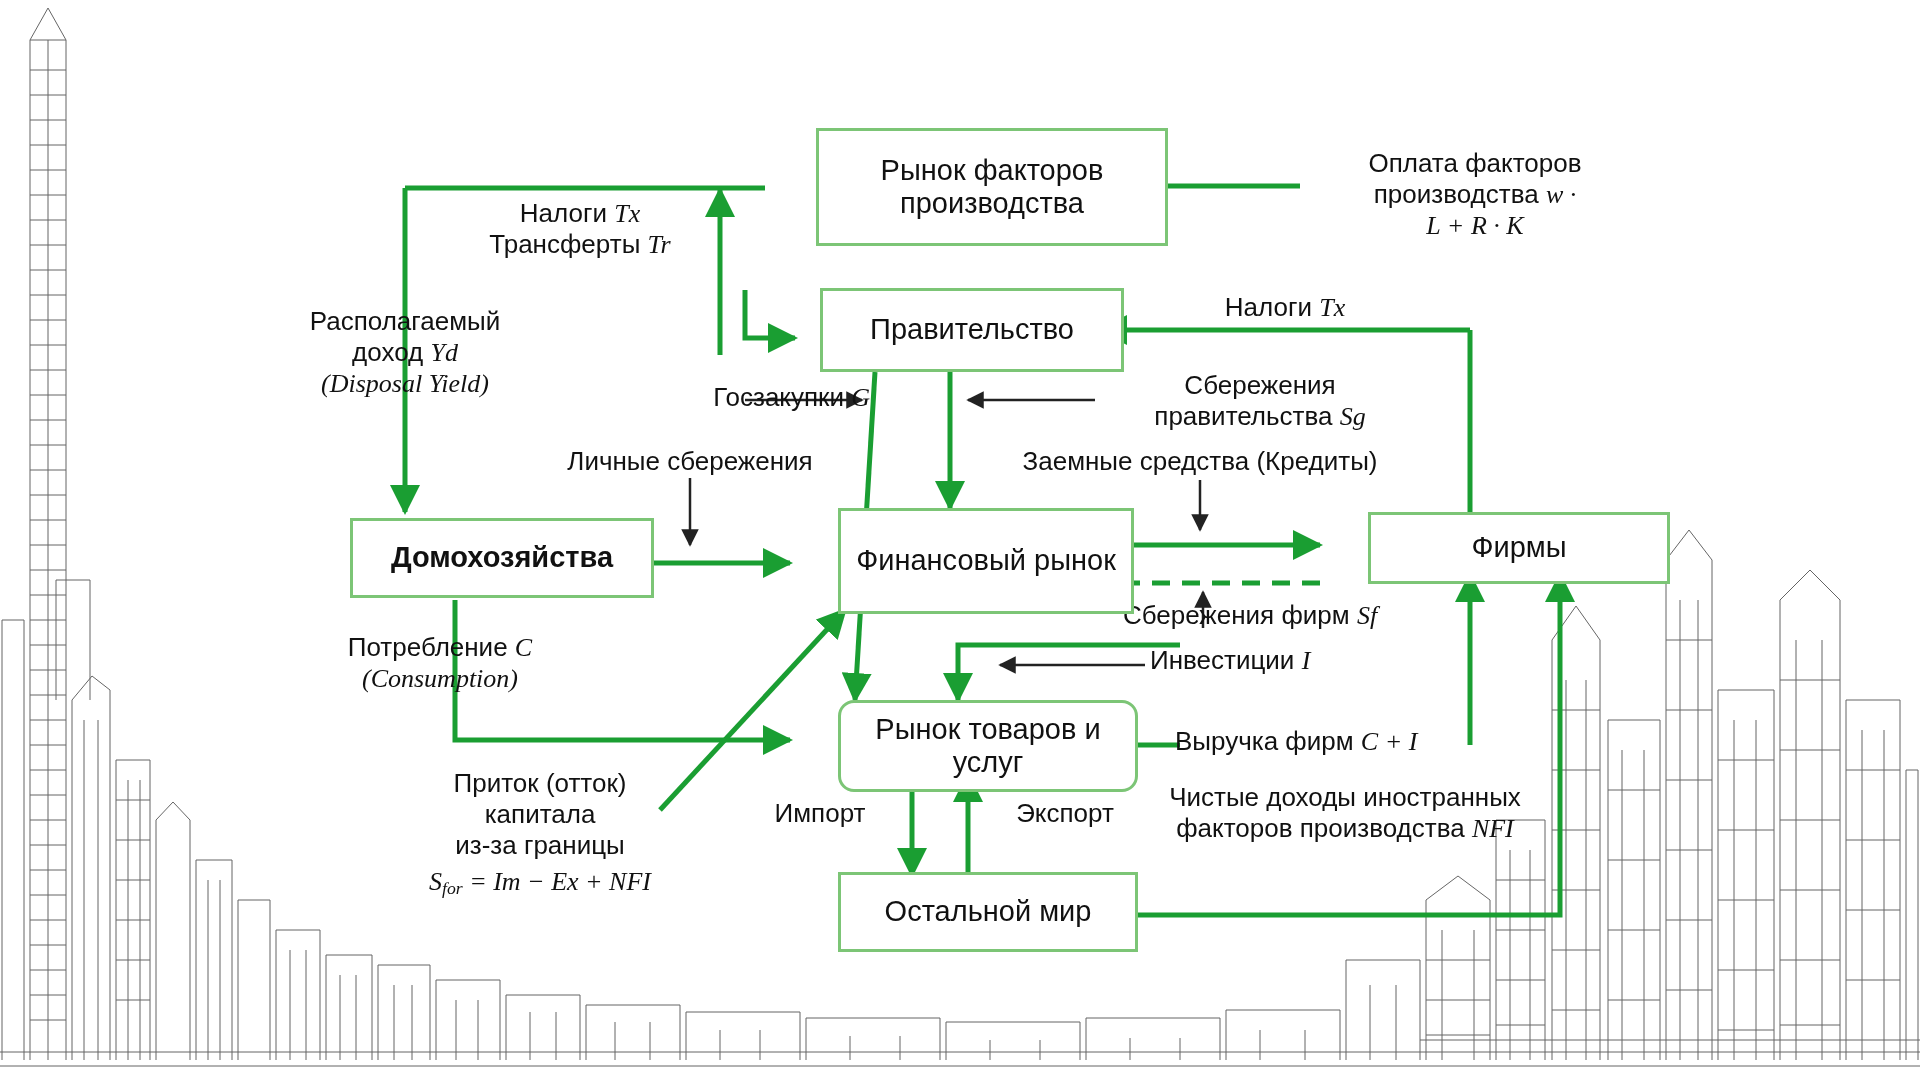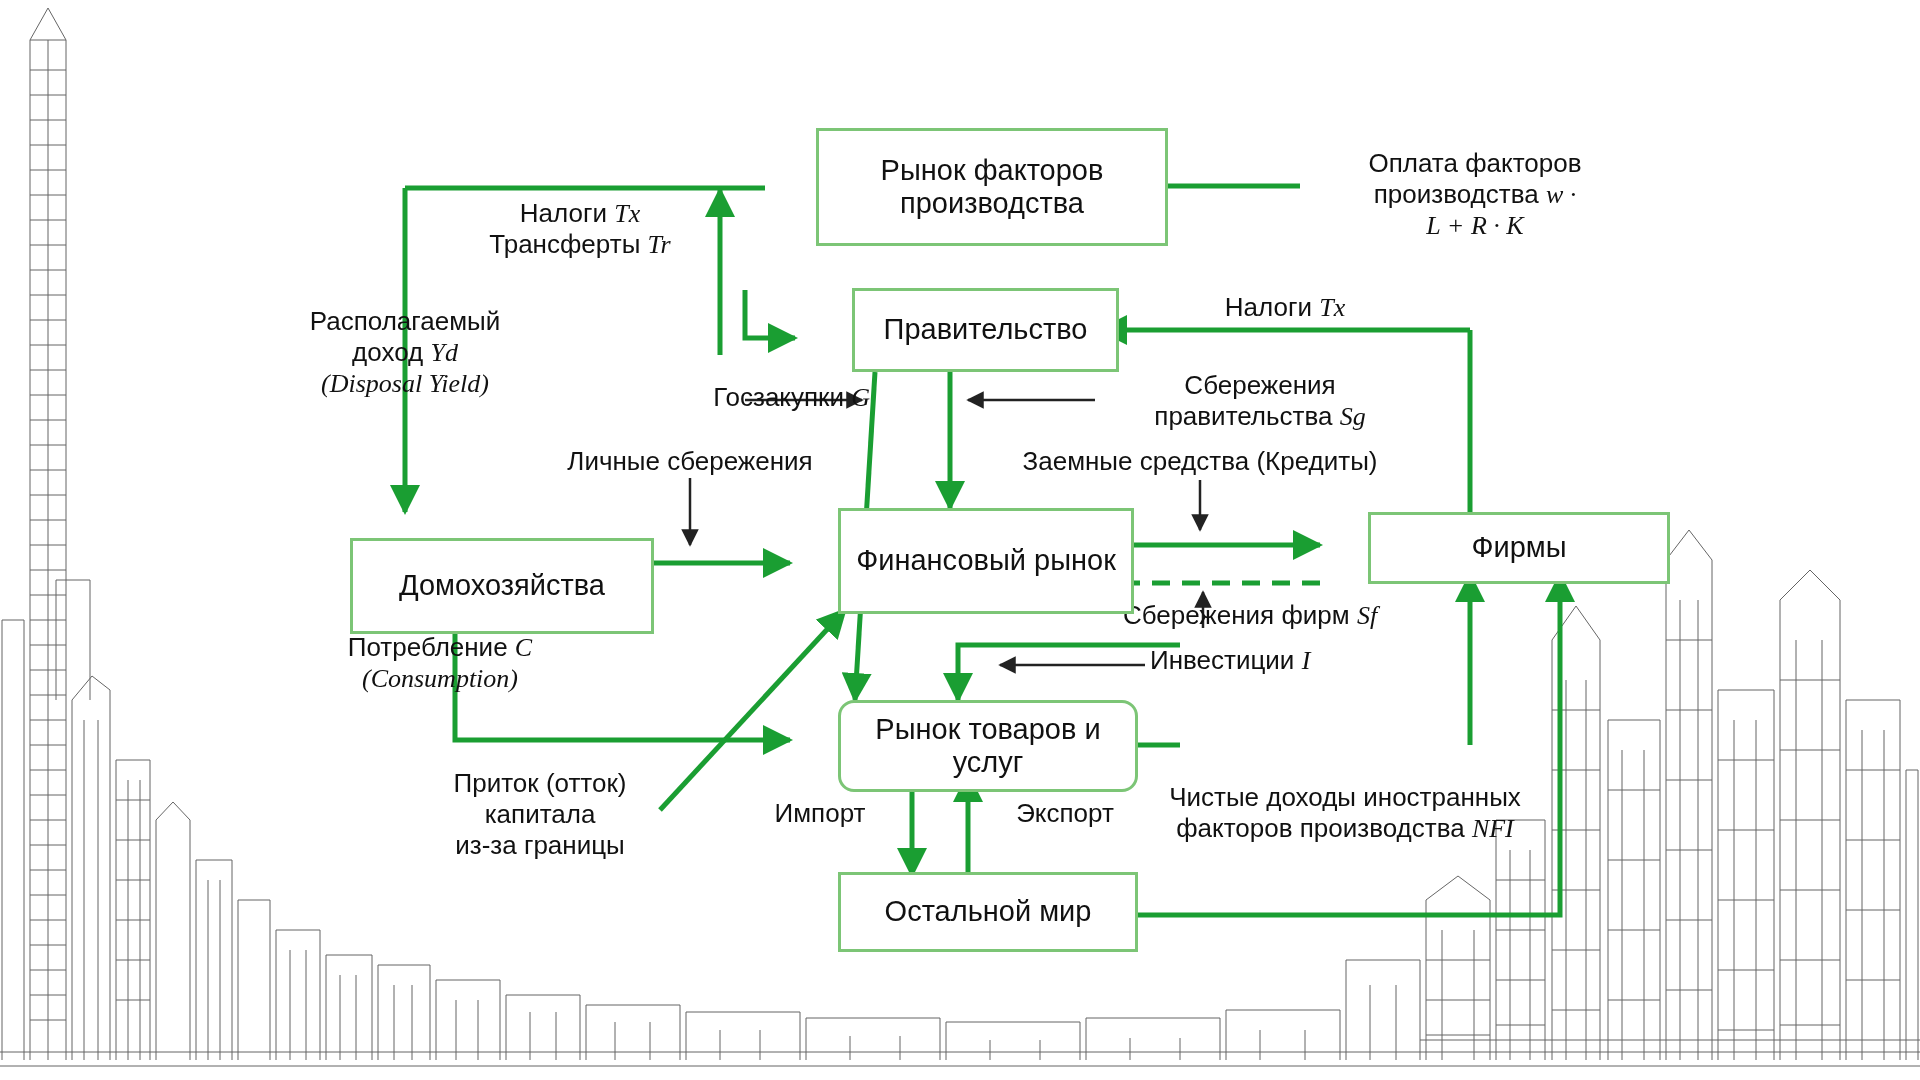--- a/index.html
+++ b/index.html
@@ -177,25 +177,25 @@
       <path d="M 1200 480 L 1200 530"></path>
       <path d="M 1203 628 L 1203 592"></path>
       <path d="M 1145 665 L 1000 665"></path>
     </g>
   </svg>
 
   <div class="node" style="left:768px;top:128px;width:352px;height:118px;">
     <span>Рынок факторов производства</span>
   </div>
 
-  <div class="node" style="left:804px;top:288px;width:267px;height:84px;">
+  <div class="node" style="left:772px;top:288px;width:304px;height:84px;">
     <span>Правительство</span>
   </div>
 
-  <div class="node" style="left:302px;top:538px;width:304px;height:96px;">
+  <div class="node" style="left:302px;top:518px;width:304px;height:80px;font-weight:bold;">
     <span>Домохозяйства</span>
   </div>
 
   <div class="node" style="left:790px;top:508px;width:296px;height:106px;">
     <span>Финансовый рынок</span>
   </div>
 
   <div class="node" style="left:1320px;top:512px;width:302px;height:72px;">
     <span>Фирмы</span>
   </div>
@@ -252,25 +252,29 @@
 
   <div class="lbl" style="left:1150px;top:645px;width:280px;text-align:left;">
     <span>Инвестиции </span><span class="it">I</span>
   </div>
 
   <div class="lbl" style="left:290px;top:632px;width:300px;">
     <div><span>Потребление </span><span class="it">C</span></div>
     <div><span class="it">(Consumption)</span></div>
   </div>
 
+  <div class="lbl" style="left:1175px;top:726px;width:380px;text-align:left;">
+    <span>Выручка фирм </span><span class="it">C + I</span>
+  </div>
 
   <div class="lbl" style="left:370px;top:768px;width:340px;">
     <div><span>Приток (отток)</span></div>
     <div><span>капитала</span></div>
     <div><span>из-за границы</span></div>
+    <div style="margin-top:4px;"><span class="it">S</span><span class="it sub">for</span><span class="it"> = Im − Ex + NFI</span></div>
   </div>
 
   <div class="lbl" style="left:740px;top:798px;width:160px;">
     <span>Импорт</span>
   </div>
 
   <div class="lbl" style="left:980px;top:798px;width:170px;">
     <span>Экспорт</span>
   </div>
 

